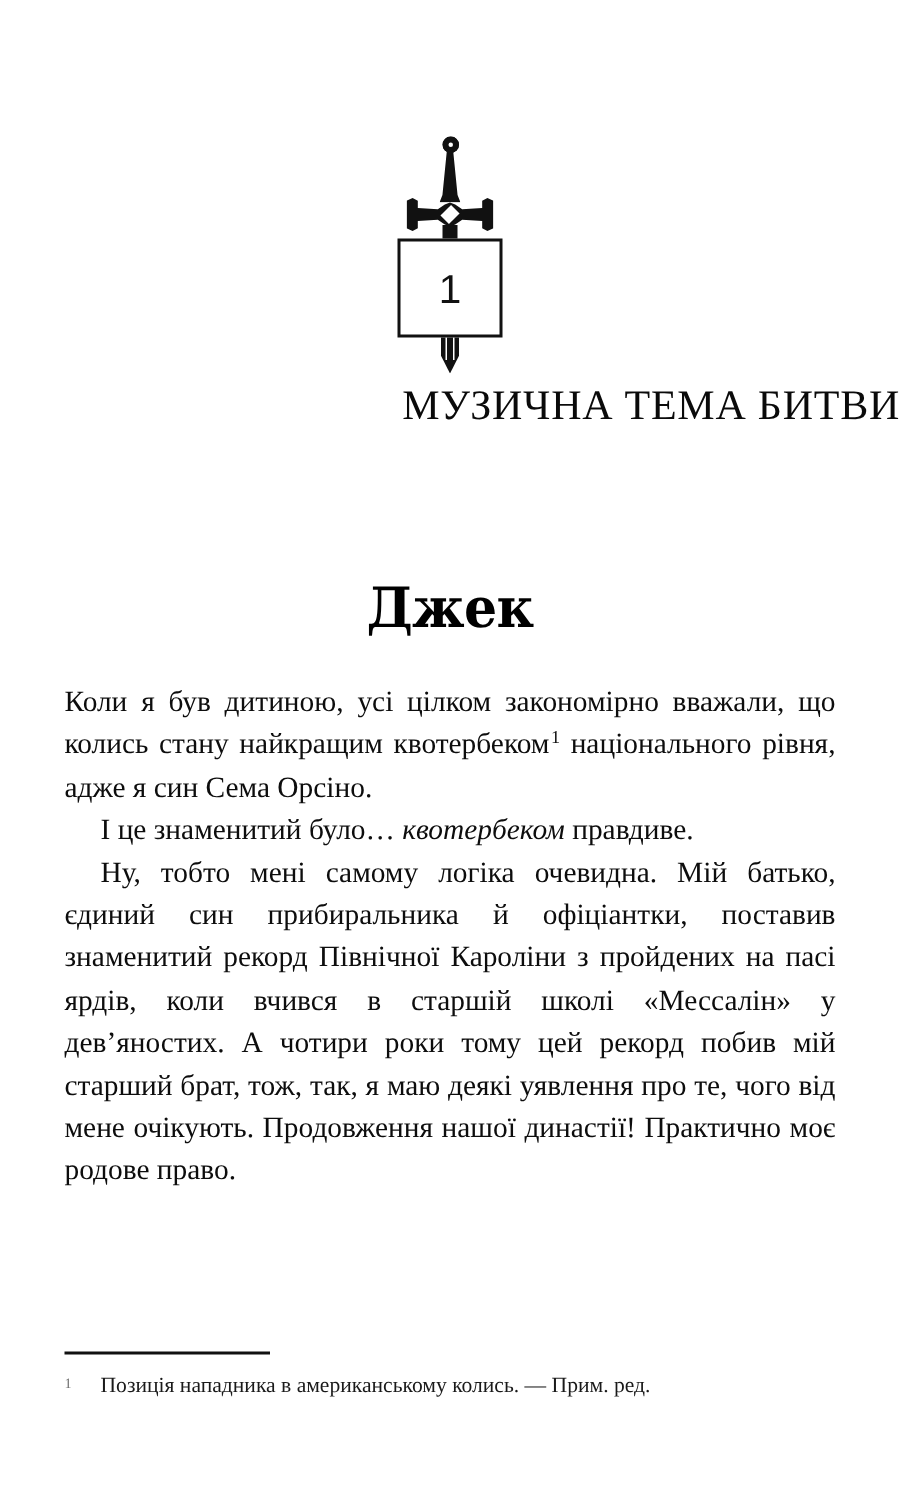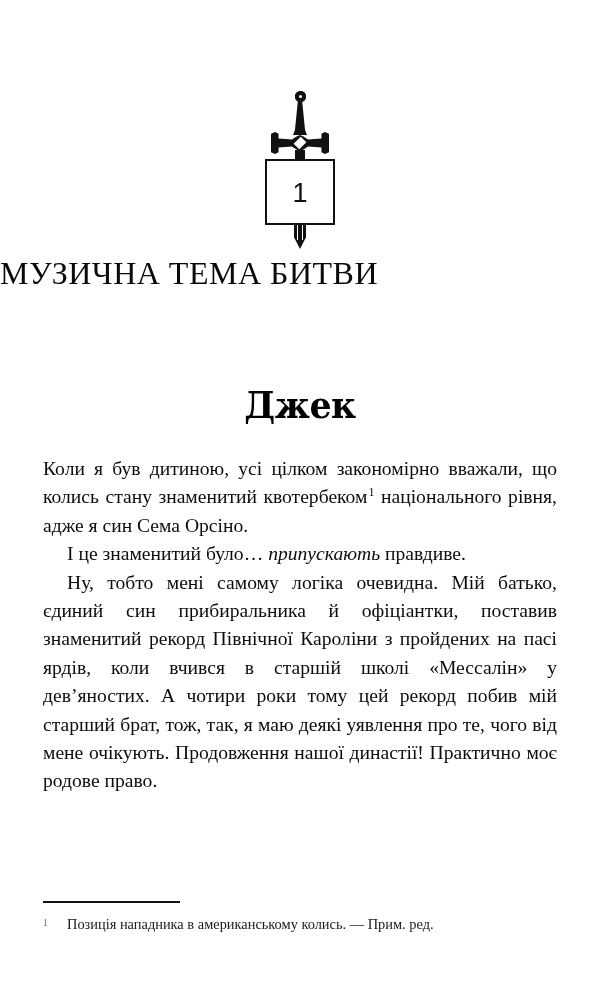--- a/index.html
+++ b/index.html
@@ -156,23 +156,23 @@
     letter-spacing: 0;
     transform: translateY(1px);
   }
 
   
   .chapter-title {
     position: absolute;
     left: 0;
     right: 0;
     top: 255px;
-    text-align: left;
-    font-family: "Liberation Serif", "DejaVu Serif", serif;
-    font-size: 32px;
+    text-align: right;
+    font-family: "Liberation Serif", "DejaVu Serif", serif;
+    font-size: 28px;
     font-weight: 400;
     letter-spacing: 0.5px;
     color: #0a0a0a;
     white-space: nowrap;
   }
 
   
   .pov-heading {
     position: absolute;
     left: 0;
@@ -266,23 +266,23 @@
       </div>
     </div>
   </div>
 
   <div class="chapter-title">МУЗИЧНА ТЕМА БИТВИ</div>
 
   <div class="pov-heading">Джек</div>
 
   <div class="body-col">
 
-    <p class="para"><span>Коли я був дитиною, усі цілком закономірно вважали, що колись стану знаменитий квотербеком</span><sup>1</sup><span> національного рівня, адже я син Сема Орсіно.</span></p>
-
-    <p class="para"><span>І це знаменитий було… </span><em>припускають</em><span> правдиве.</span></p>
+    <p class="para"><span>Коли я був дитиною, усі цілком закономірно вважали, що колись стану найкращим квотербеком</span><sup>1</sup><span> національного рівня, адже я син Сема Орсіно.</span></p>
+
+    <p class="para"><span>І це знаменитий було… </span><em>квотербеком</em><span> правдиве.</span></p>
 
     <p class="para">Ну, тобто мені самому логіка очевидна. Мій батько, єдиний син прибиральника й офіціантки, поставив знаменитий рекорд Північної Кароліни з пройдених на пасі ярдів, коли вчився в старшій школі «Мессалін» у дев’яностих. А чотири роки тому цей рекорд побив мій старший брат, тож, так, я маю деякі уявлення про те, чого від мене очікують. Продовження нашої династії! Практично моє родове право.</p>
 
 
   </div>
 
   <div class="footnote-area">
     <div class="footnote-rule"></div>
     <div class="footnote-row">
       <div class="footnote-marker">1</div>

